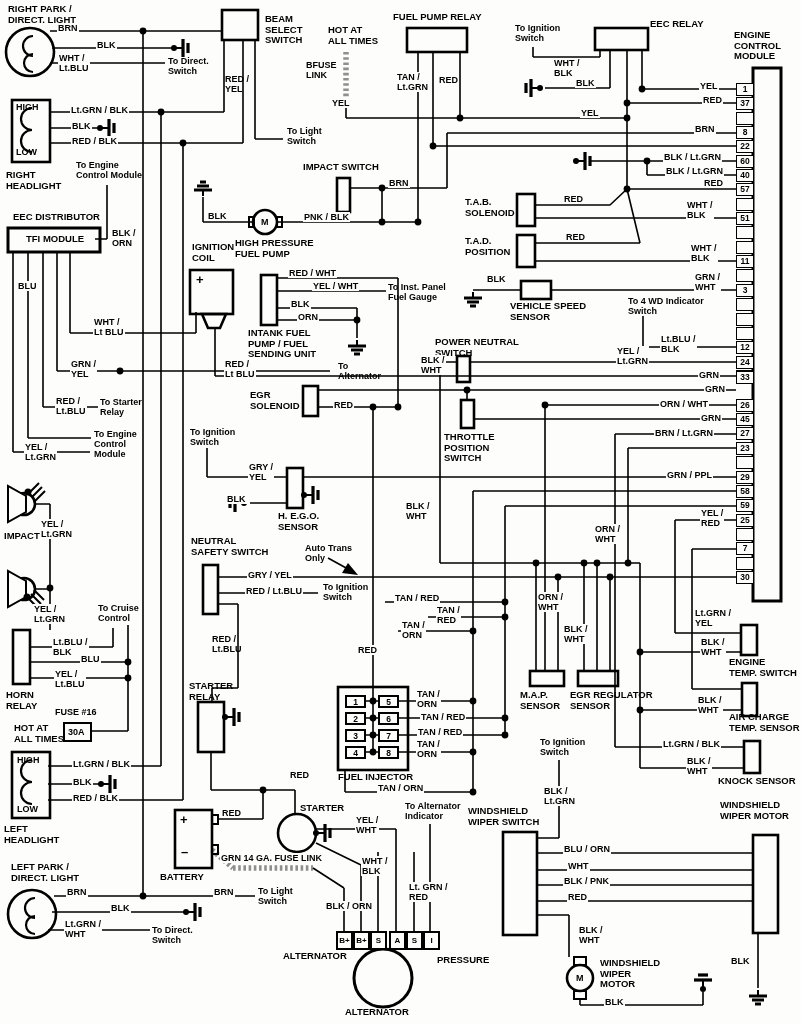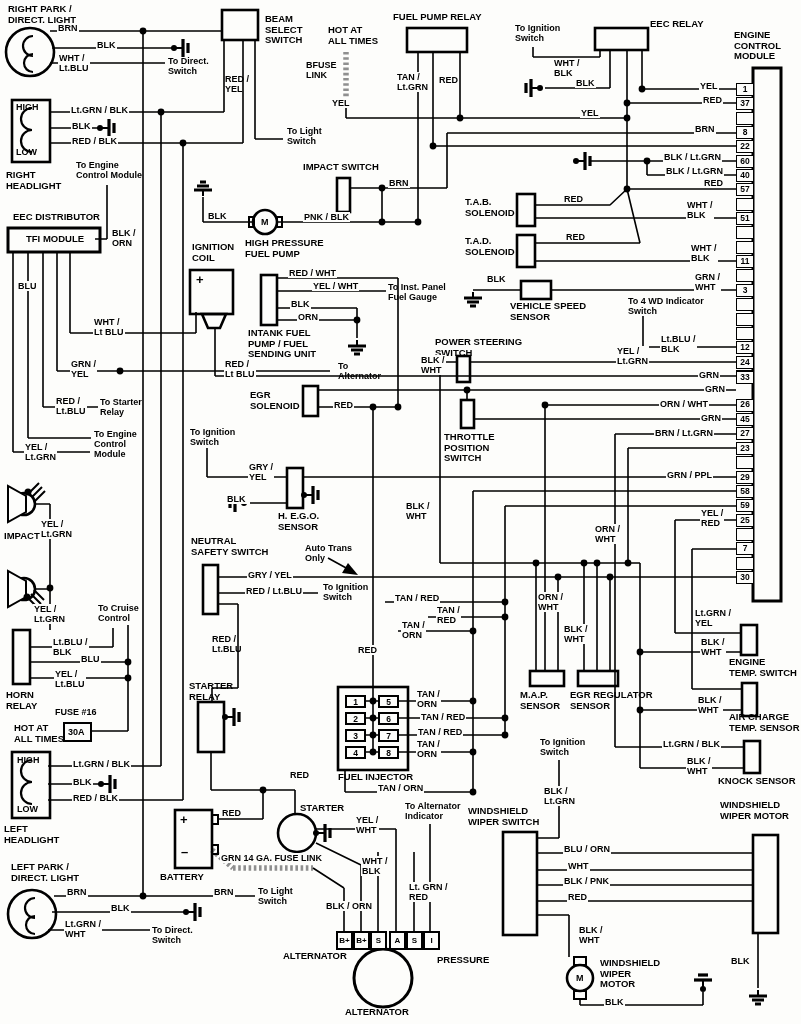--- a/index.html
+++ b/index.html
@@ -318,21 +318,21 @@
 LINK</span>
 <span class="lb bg" style="left:331px;top:98px">YEL</span>
 <span class="lb big" style="left:393px;top:12px">FUEL PUMP RELAY</span>
 <span class="lb bg" style="left:396px;top:72px">TAN /
 Lt.GRN</span>
 <span class="lb bg" style="left:438px;top:75px">RED</span>
 <span class="lb big" style="left:303px;top:162px">IMPACT SWITCH</span>
 <span class="lb bg" style="left:388px;top:178px">BRN</span>
 <span class="lb bg" style="left:207px;top:211px">BLK</span>
 <span class="lb bg" style="left:303px;top:212px">PNK / BLK</span>
-<span class="lb big" style="left:245px;top:238px">HIGH PRESSURE
+<span class="lb big" style="left:235px;top:238px">HIGH PRESSURE
 FUEL PUMP</span>
 <span class="lb bg" style="left:288px;top:268px">RED / WHT</span>
 <span class="lb bg" style="left:312px;top:281px">YEL / WHT</span>
 <span class="lb" style="left:388px;top:282px">To Inst. Panel
 Fuel Gauge</span>
 <span class="lb bg" style="left:290px;top:299px">BLK</span>
 <span class="lb bg" style="left:297px;top:312px">ORN</span>
 <span class="lb big" style="left:248px;top:328px">INTANK FUEL
 PUMP / FUEL
 SENDING UNIT</span>
@@ -412,32 +412,32 @@
 <span class="lb bg" style="left:694px;top:124px">BRN</span>
 <span class="lb bg" style="left:663px;top:152px">BLK / Lt.GRN</span>
 <span class="lb bg" style="left:665px;top:166px">BLK / Lt.GRN</span>
 <span class="lb bg" style="left:703px;top:178px">RED</span>
 <span class="lb big" style="left:465px;top:197px">T.A.B.
 SOLENOID</span>
 <span class="lb bg" style="left:563px;top:194px">RED</span>
 <span class="lb bg" style="left:686px;top:200px">WHT /
 BLK</span>
 <span class="lb big" style="left:465px;top:236px">T.A.D.
-SOLENOID</span>
+POSITION</span>
 <span class="lb bg" style="left:565px;top:232px">RED</span>
 <span class="lb bg" style="left:690px;top:243px">WHT /
 BLK</span>
 <span class="lb bg" style="left:486px;top:274px">BLK</span>
 <span class="lb big" style="left:510px;top:301px">VEHICLE SPEED
 SENSOR</span>
 <span class="lb bg" style="left:694px;top:272px">GRN /
 WHT</span>
 <span class="lb" style="left:628px;top:296px">To 4 WD Indicator
 Switch</span>
-<span class="lb big" style="left:435px;top:337px">POWER STEERING
+<span class="lb big" style="left:435px;top:337px">POWER NEUTRAL
 SWITCH</span>
 <span class="lb bg" style="left:420px;top:355px">BLK /
 WHT</span>
 <span class="lb bg" style="left:660px;top:334px">Lt.BLU /
 BLK</span>
 <span class="lb bg" style="left:616px;top:346px">YEL /
 Lt.GRN</span>
 <span class="lb bg" style="left:698px;top:370px">GRN</span>
 <span class="lb bg" style="left:704px;top:384px">GRN</span>
 <span class="lb bg" style="left:659px;top:399px">ORN / WHT</span>
@@ -527,21 +527,21 @@
       <div class="pin" style="top: 255.12px;">11</div>
       <div class="pin" style="top: 269.48px;"></div>
       <div class="pin" style="top: 283.84px;">3</div>
       <div class="pin" style="top: 298.2px;"></div>
       <div class="pin" style="top: 312.56px;"></div>
       <div class="pin" style="top: 326.92px;"></div>
       <div class="pin" style="top: 341.28px;">12</div>
       <div class="pin" style="top: 355.64px;">24</div>
       <div class="pin" style="top: 370px;">47</div>
       <div class="pin" style="top: 371px;">33</div>
-      <div class="pin" style="top: 398.72px; font-family: Liberation Mono, monospace;">26</div>
+      <div class="pin" style="top: 398.72px;">26</div>
       <div class="pin" style="top: 413.08px;">45</div>
       <div class="pin" style="top: 427.44px;">27</div>
       <div class="pin" style="top: 441.8px;">23</div>
       <div class="pin" style="top: 456.16px;"></div>
       <div class="pin" style="top: 470.52px;">29</div>
       <div class="pin" style="top: 484.88px;">58</div>
       <div class="pin" style="top: 499.24px;">59</div>
       <div class="pin" style="top: 513.6px;">25</div>
       <div class="pin" style="top: 527.96px;"></div>
       <div class="pin" style="top: 542.32px;">7</div>

